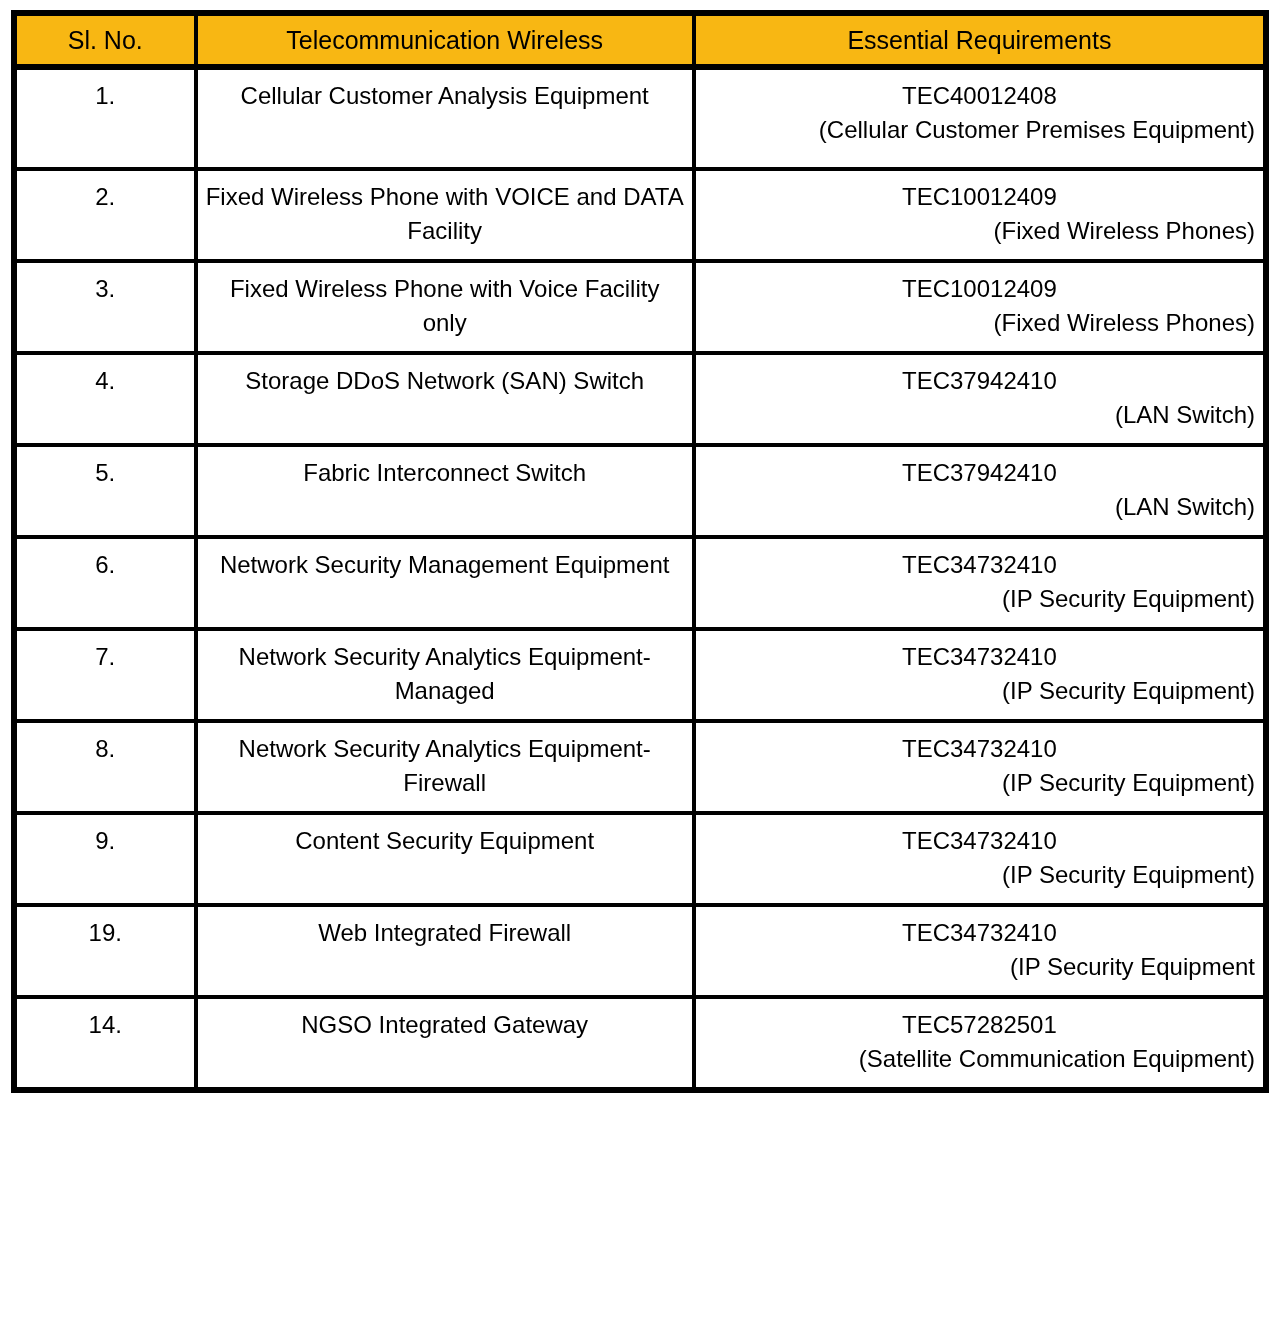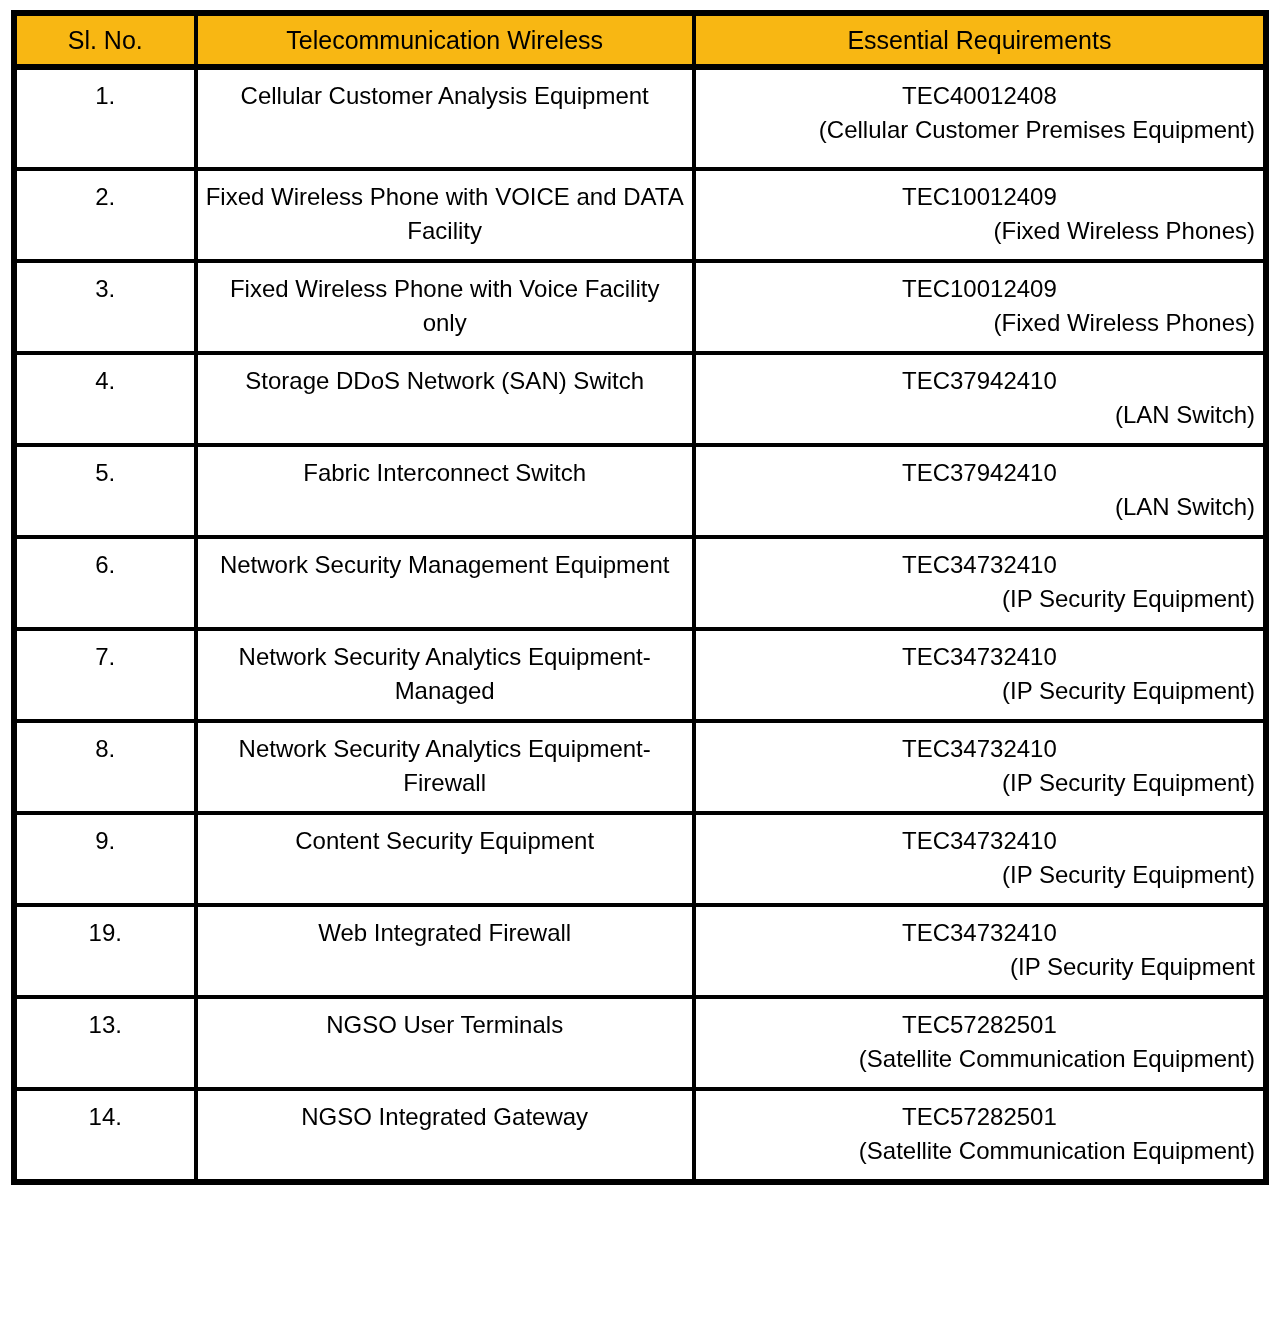--- a/index.html
+++ b/index.html
@@ -159,28 +159,20 @@
 
   <tr class="data-row">
     <td>19.</td>
     <td>Web Integrated Firewall</td>
     <td>
       <div>TEC34732410</div>
       <div class="line2">(IP Security Equipment</div>
     </td>
   </tr>
 
-  <tr class="data-row">
-    <td>13.</td>
-    <td>NGSO User Terminals</td>
-    <td>
-      <div>TEC57282501</div>
-      <div class="line2">(Satellite Communication Equipment)</div>
-    </td>
-  </tr>
 
   <tr class="data-row">
     <td>14.</td>
     <td>NGSO Integrated Gateway</td>
     <td>
       <div>TEC57282501</div>
       <div class="line2">(Satellite Communication Equipment)</div>
     </td>
   </tr>
 </tbody>

